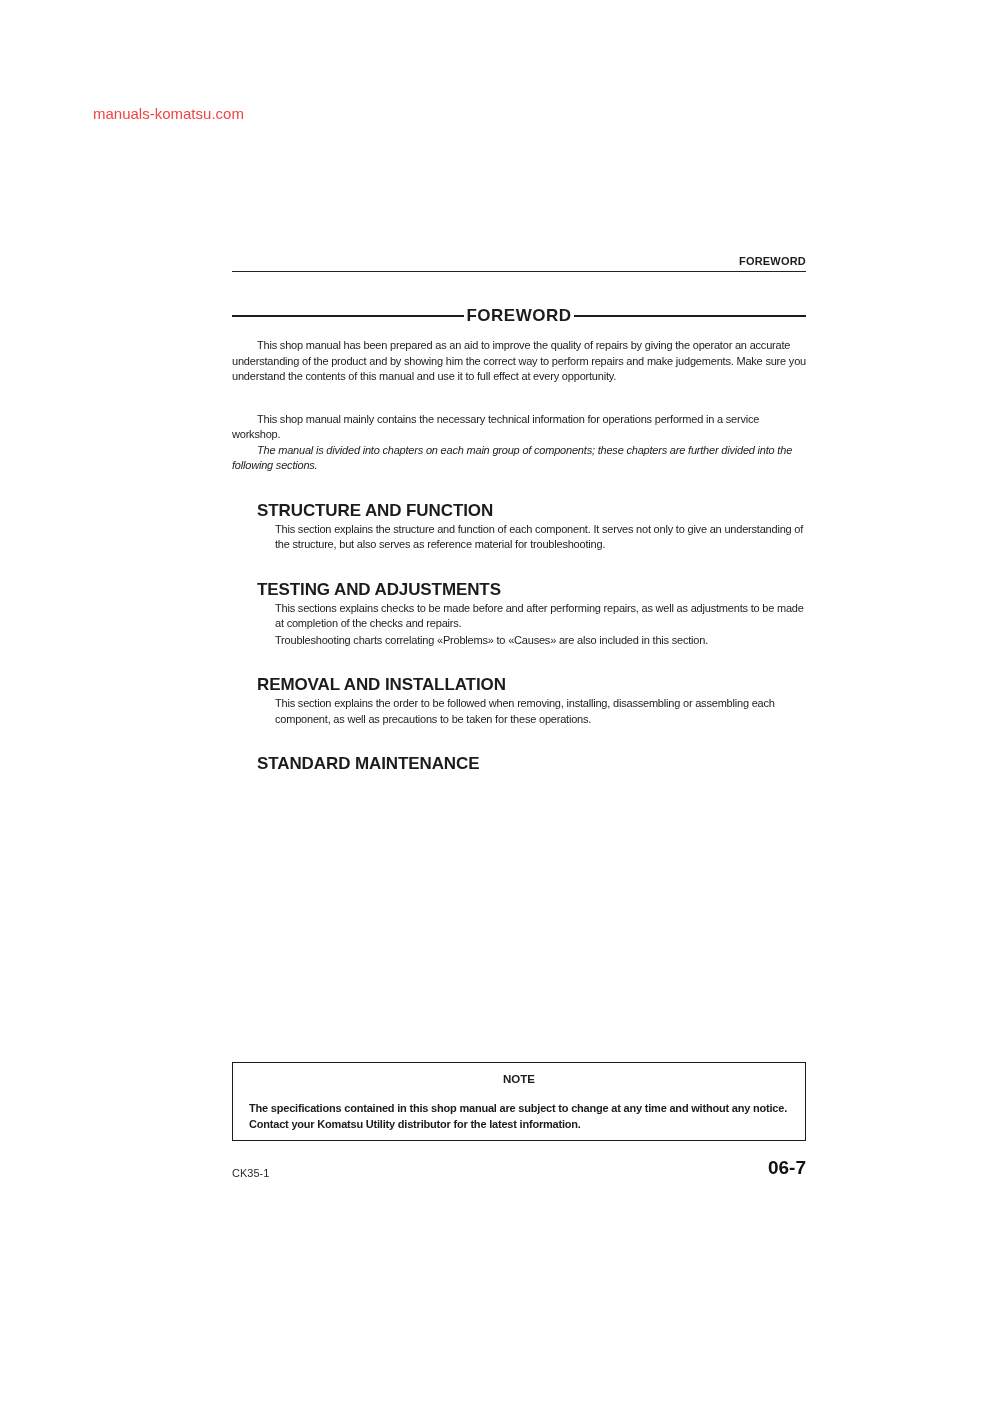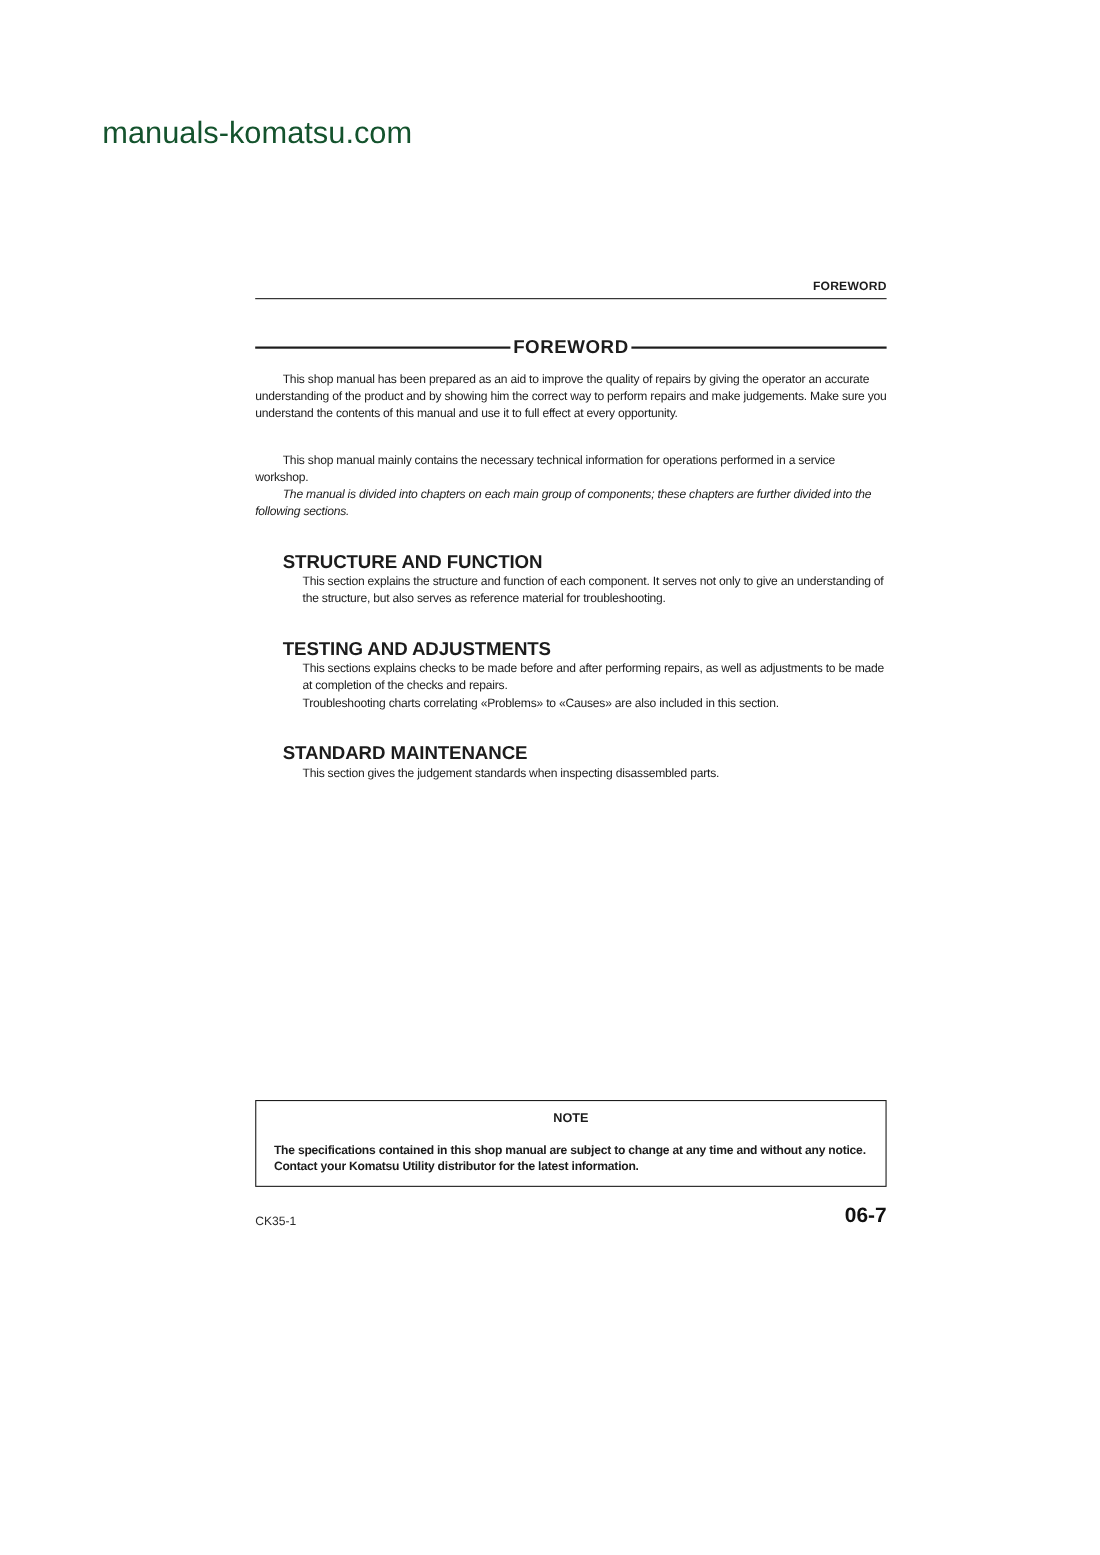--- a/index.html
+++ b/index.html
@@ -9,22 +9,22 @@
     height: 1414px;
     background: #ffffff;
     font-family: "Liberation Sans", sans-serif;
     color: #1c1c1c;
     overflow: hidden;
   }
   .watermark {
     position: absolute;
     left: 93px;
     top: 105px;
-    font-size: 28px;
-    color: #14532d;
+    font-size: 15px;
+    color: #ef4444;
     text-decoration: none;
     cursor: pointer;
     font-family: "Liberation Sans", sans-serif;
   }
   .content {
     position: absolute;
     left: 232px;
     top: 0;
     width: 574px;
   }
@@ -124,26 +124,29 @@
     </div>
 
     <div class="section">
       <div class="section-heading">TESTING AND ADJUSTMENTS</div>
       <div class="section-body">
         <p>This sections explains checks to be made before and after performing repairs, as well as adjustments to be made at completion of the checks and repairs.</p>
         <p>Troubleshooting charts correlating «Problems» to «Causes» are also included in this section.</p>
       </div>
     </div>
 
+    <div class="section">
+      <div class="section-heading">REMOVAL AND INSTALLATION</div>
+      <div class="section-body">
+        <p>This section explains the order to be followed when removing, installing, disassembling or assembling each component, as well as precautions to be taken for these operations.</p>
+      </div>
+    </div>
 
     <div class="section">
       <div class="section-heading">STANDARD MAINTENANCE</div>
-      <div class="section-body">
-        <p>This section gives the judgement standards when inspecting disassembled parts.</p>
-      </div>
     </div>
 
     <div class="note-box">
       <div class="note-title">NOTE</div>
       <p class="note-line first">The specifications contained in this shop manual are subject to change at any time and without any notice.</p>
       <p class="note-line">Contact your Komatsu Utility distributor for the latest information.</p>
     </div>
 
     <div class="footer">
       <span class="footer-left">CK35-1</span>

